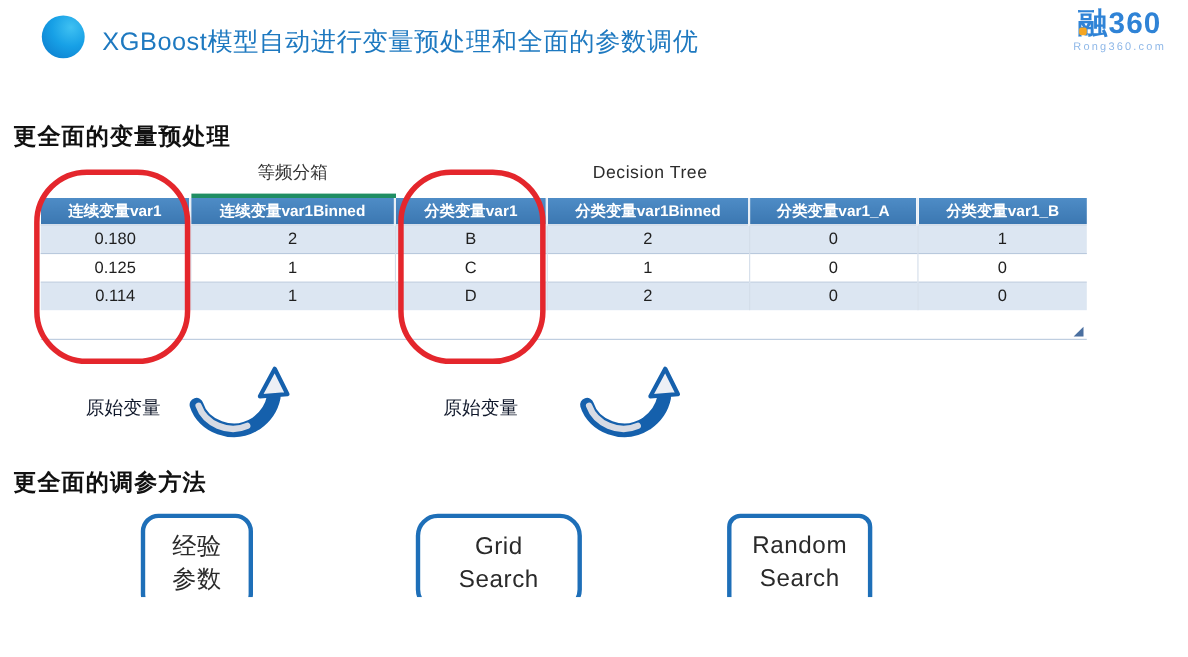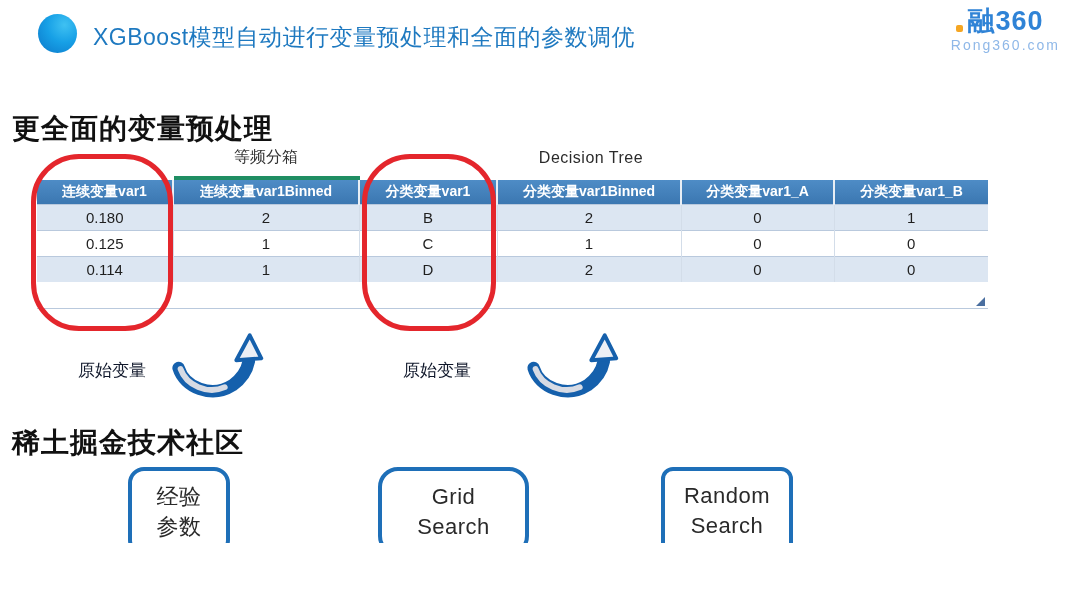--- a/index.html
+++ b/index.html
@@ -12,23 +12,23 @@
     position:absolute;left:38px;top:14px;width:39px;height:39px;border-radius:50%;
     background:radial-gradient(circle at 68% 28%, #3fc1f2 0%, #17a0e6 45%, #0b77c9 100%);
   }
   .title{
     position:absolute;left:93px;top:22px;font-size:23px;letter-spacing:.5px;
     color:#1e79c0;font-weight:500;white-space:nowrap;
   }
   .logo{position:absolute;right:20px;top:8px;text-align:center;line-height:1;}
   .logo-main{font-size:27px;font-weight:bold;color:#2f83d6;letter-spacing:1px;position:relative;}
   .logo-main .accent{position:absolute;left:5px;bottom:3px;width:7px;height:7px;background:#f5a623;border-radius:2px;}
-  .logo-sub{font-size:14px;color:#8fb8e8;letter-spacing:2px;margin-top:3px;}
+  .logo-sub{font-size:10px;color:#8fb8e8;letter-spacing:2px;margin-top:3px;}
   
-  .sec-heading{position:absolute;left:12px;font-size:28px;font-weight:bold;color:#111;letter-spacing:1px;}
+  .sec-heading{position:absolute;left:12px;font-size:21px;font-weight:bold;color:#111;letter-spacing:1px;}
   .h1{top:110px;} .h2{top:424px;}
   
   .mini-label{position:absolute;font-size:16px;color:#333;text-align:center;}
   .lbl-binning{left:206px;top:147px;width:120px;}
   .lbl-tree{left:501px;top:149px;width:180px;letter-spacing:.5px;color:#2b2b2b;}
   .lbl-orig{width:100px;top:359px;font-size:17px;color:#0f172a;}
   .lbl-orig1{left:62px;} .lbl-orig2{left:387px;}
   
   .tbl-wrap{position:absolute;left:37px;top:180px;}
   table{border-collapse:collapse;table-layout:fixed;width:951px;}
@@ -155,21 +155,21 @@
     <path d="M 10 38 C 16 58, 44 70, 66 56 C 76 49, 81 41, 83 31" fill="none" stroke="#1560ac" stroke-width="13" stroke-linecap="round"></path>
     <path d="M 12 39 C 18 56, 40 66, 58 58" fill="none" stroke="#d7dbe4" stroke-width="6" stroke-linecap="round"></path>
     <polygon points="70,30 84,4 96,28" fill="#eceff5" stroke="#1560ac" stroke-width="4" stroke-linejoin="round"></polygon>
   </svg>
   <svg class="arrow arrow2" viewBox="0 0 104 74">
     <path d="M 10 38 C 16 58, 44 70, 66 56 C 76 49, 81 41, 83 31" fill="none" stroke="#1560ac" stroke-width="13" stroke-linecap="round"></path>
     <path d="M 12 39 C 18 56, 40 66, 58 58" fill="none" stroke="#d7dbe4" stroke-width="6" stroke-linecap="round"></path>
     <polygon points="70,30 84,4 96,28" fill="#eceff5" stroke="#1560ac" stroke-width="4" stroke-linejoin="round"></polygon>
   </svg>
 
-  <div class="sec-heading h2">稀土掘金技术社区</div>
+  <div class="sec-heading h2">更全面的调参方法</div>
 
   <div class="method-box box1">
     <span>经验</span>
     <span>参数</span>
   </div>
   <div class="method-box box2">
     <span>Grid</span>
     <span>Search</span>
   </div>
   <div class="method-box box3">

